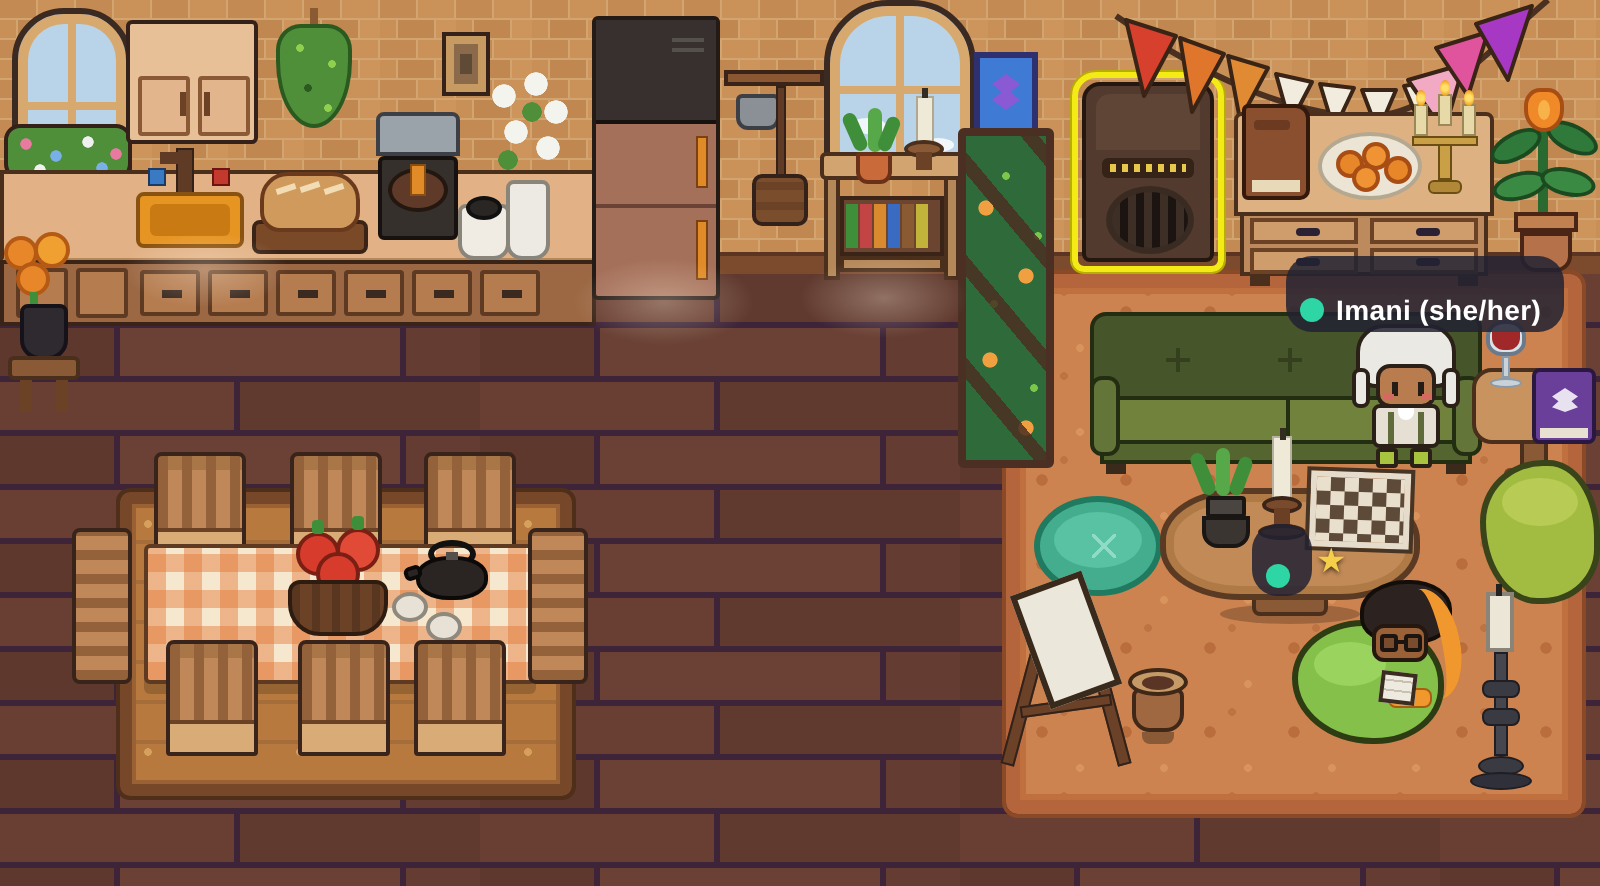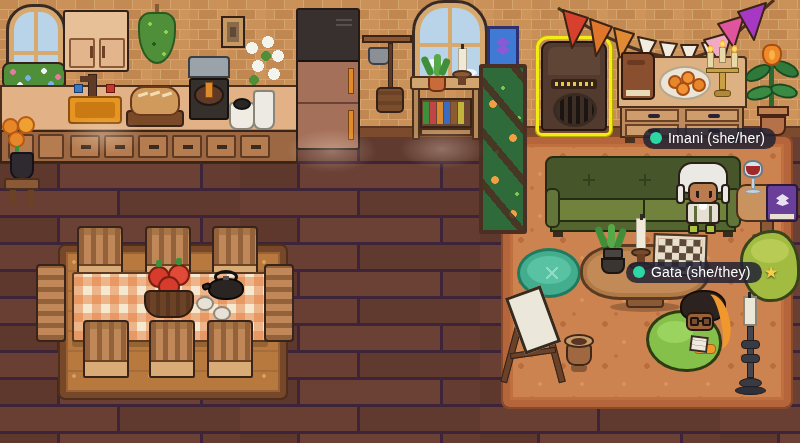--- a/index.html
+++ b/index.html
@@ -38,22 +38,22 @@
   linear-gradient(#a97747 0 7px, rgba(0,0,0,0) 7px),
   #c08858;
   border:2px solid #38241a;border-radius:4px 4px 2px 2px;
   box-shadow:inset 0 -14px 0 #d9ab76, inset 0 -16px 0 #6b4226}
 .chair-side{background:
   repeating-linear-gradient(0deg, #93623a 0 5px, rgba(0,0,0,0) 5px 12px),#c08858;
   border:2px solid #38241a;border-radius:4px}
 
 .tagwrap{position:absolute;display:flex;align-items:center;z-index:40}
 .pill{display:flex;align-items:center;gap:6px;background:rgba(34,34,50,.85);
-  border-radius:13px;padding:3px 11px 4px 7px;color:#fff;
-  font-weight:400;font-size:14px;line-height:1;letter-spacing:.2px;white-space:nowrap}
+  border-radius:13px;padding:20px 11px 4px 7px;color:#fff;
+  font-weight:700;font-size:14px;line-height:1;letter-spacing:.2px;white-space:nowrap}
 .dot{width:12px;height:12px;border-radius:50%;background:#2fd6a5;flex:0 0 auto}
 .star{color:#f6cf4a;font-size:17px;margin-left:2px;text-shadow:0 1px 2px rgba(0,0,0,.65)}
 
 .plus{position:absolute;width:12px;height:12px;
   background:
    linear-gradient(#343f1d,#343f1d) center/12px 2px no-repeat,
    linear-gradient(#343f1d,#343f1d) center/2px 12px no-repeat}
 .checker{background:repeating-conic-gradient(#5d4a38 0 25%, #e9dfcd 0 50%);background-size:14px 14px}
 </style>
 </head>
@@ -522,18 +522,17 @@
   <div class="tagwrap" style="left:643px;top:128px">
     <div class="pill">
       <span class="dot"></span>
       <span>Imani (she/her)</span>
     </div>
   </div>
 
   <div class="tagwrap" style="left:626px;top:262px">
     <div class="pill">
       <span class="dot"></span>
-      <span>Gata (she/they)</span>
     </div>
     <span class="star">★</span>
   </div>
 
 </div>
 
 </body></html>

